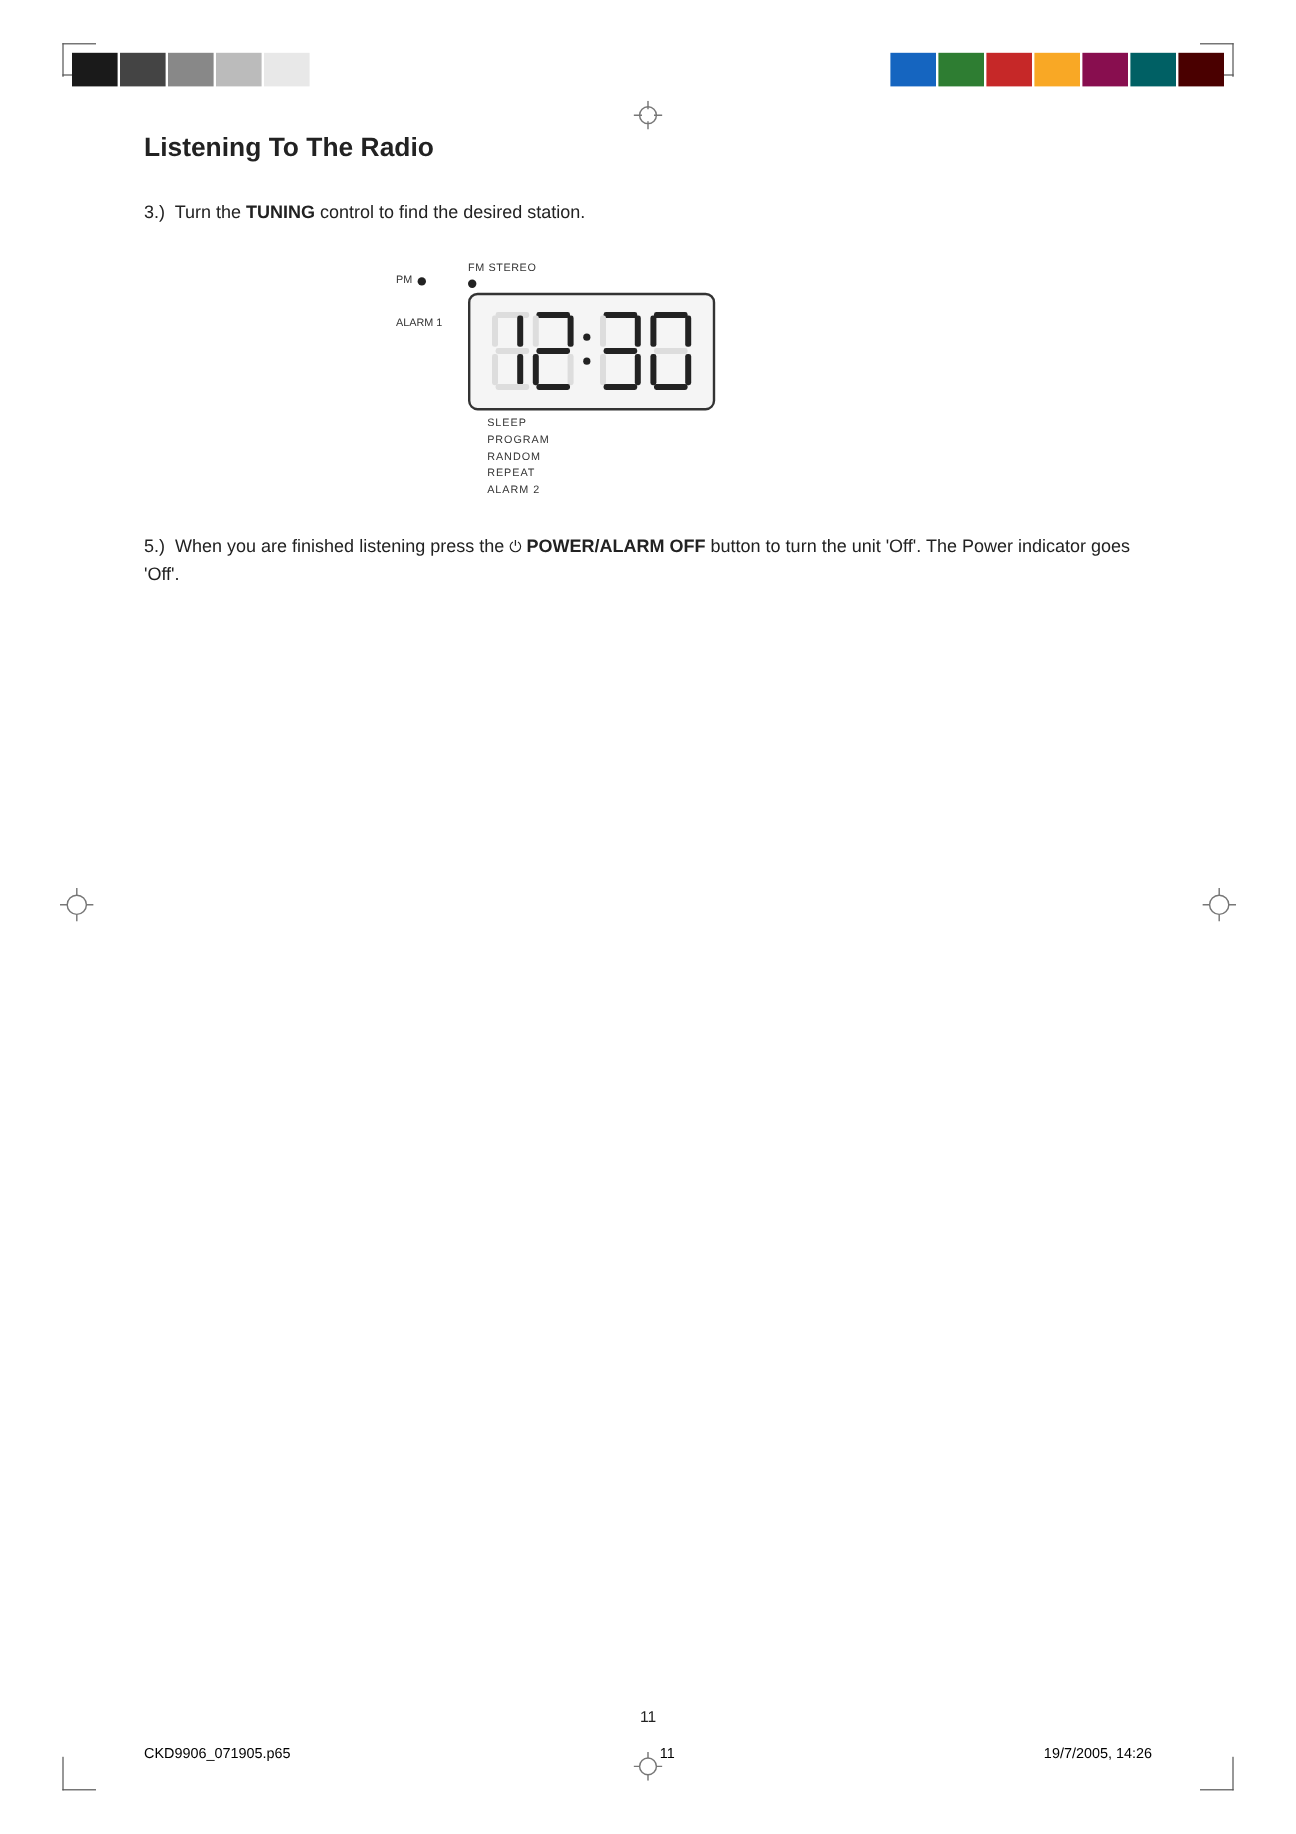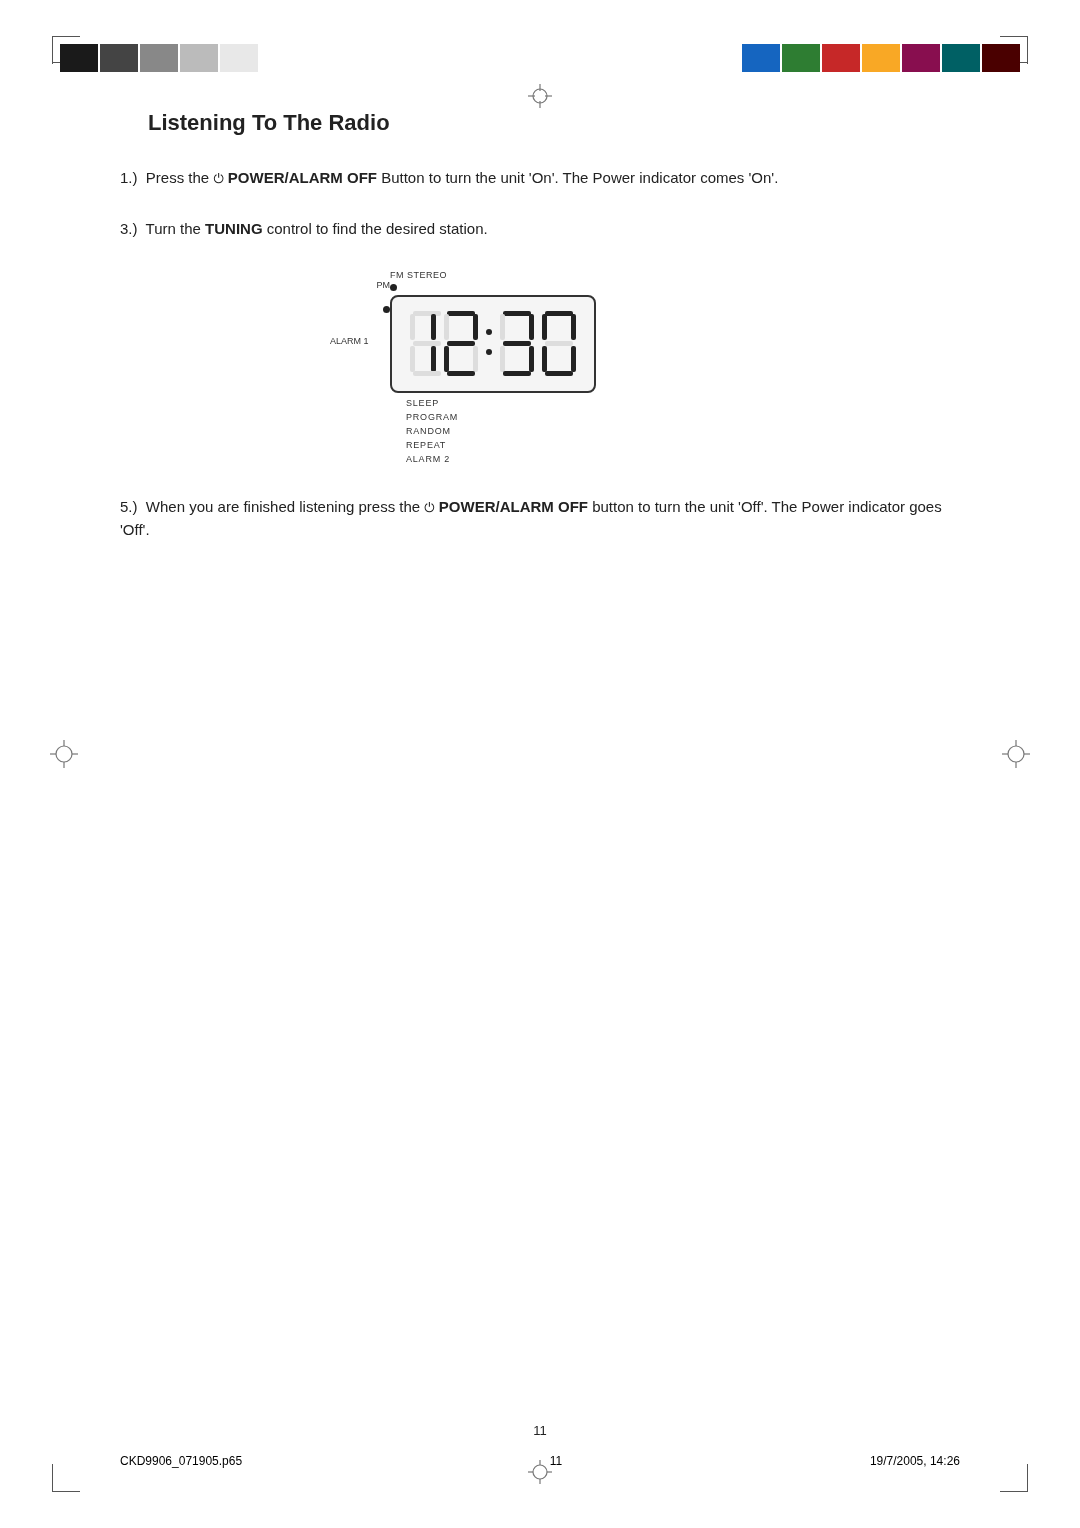--- a/index.html
+++ b/index.html
@@ -102,21 +102,20 @@
       position: absolute;
       top: 110px;
       left: 120px;
       right: 120px;
     }
 
     .page-title {
       font-size: 22px;
       font-weight: bold;
       margin-bottom: 30px;
-      margin-left: 28px;
     }
 
     .instruction-list {
       list-style: none;
     }
 
     .instruction-item {
       margin-bottom: 28px;
       line-height: 1.55;
     }
@@ -141,21 +140,21 @@
     .display-labels-left {
       position: absolute;
       left: 0;
       top: 10px;
       font-size: 9px;
       color: #333;
       text-align: right;
       width: 60px;
       font-family: Arial, sans-serif;
     }
-    .display-labels-left .lbl-pm { margin-bottom: 22px; display: flex; align-items: flex-end; gap: 14px; flex-direction: column; }
+    .display-labels-left .lbl-pm { margin-bottom: 22px; display: flex; align-items: center; gap: 4px; }
     .display-labels-left .lbl-alarm1 { display: flex; align-items: center; gap: 4px; margin-top: 18px; }
     .dot-indicator {
       width: 7px;
       height: 7px;
       background: #222;
       border-radius: 50%;
       display: inline-block;
       flex-shrink: 0;
     }
 
@@ -344,24 +343,20 @@
     <line x1="19" y1="12" x2="24" y2="12"></line>
   </svg>
 </div>
 
 <div class="content">
 
   <h1 class="page-title">Listening To The Radio</h1>
 
   <ol class="instruction-list">
 
-    <li class="instruction-item">
-      <span class="item-number">1.)&nbsp;</span>
-      Press the <span style="font-size:13px;">⏻</span> <strong>POWER/ALARM OFF</strong> Button to turn the unit 'On'. The Power indicator comes 'On'.
-    </li>
 
 
     <li class="instruction-item">
       <span class="item-number">3.)&nbsp;</span>
       Turn the <strong>TUNING</strong> control to find the desired station.
     </li>
 
     <li class="instruction-item" style="list-style:none; margin-left:0;">
       <div class="display-container">
 

